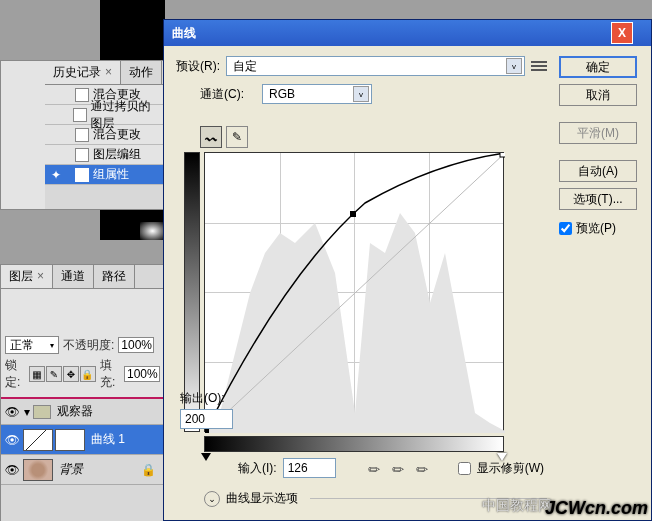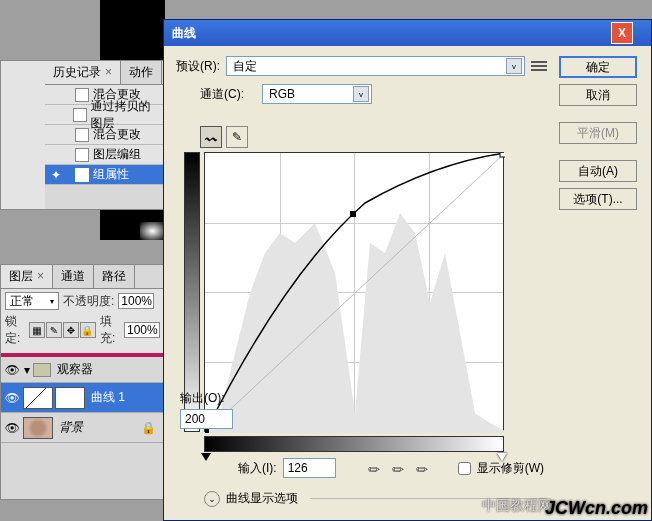--- a/index.html
+++ b/index.html
@@ -13,21 +13,21 @@
 .tab.active { background: #e4e4e4; }
 .tab .x { margin-left: 4px; color: #666; }
 .hist-list { background: #e4e4e4; }
 .hist-item { display: flex; align-items: center; padding: 2px 4px; border-bottom: 1px solid #bbb; height: 20px; }
 .hist-item.selected { background: #3875d7; color: #fff; }
 .hist-item .hi-icon { width: 14px; height: 14px; border: 1px solid #888; margin: 0 4px 0 12px; background: #fff; flex-shrink: 0; }
 .hist-item.selected .hi-icon { border-color: #fff; }
 .hist-item .brush { width: 14px; display: flex; justify-content: center; }
 .empty-rows { height: 24px; background: #d8d8d8; }
 .layers-panel { left: 0; top: 264px; width: 165px; }
-.layers-ctrls { padding: 3px 4px; border-bottom: 4px solid #be185d; }
+.layers-ctrls { padding: 3px 4px; border-bottom: 2px solid #be185d; margin-top: 44px; }
 .lc-row { display: flex; align-items: center; gap: 4px; margin-bottom: 3px; }
 .lc-sel { border: 1px solid #888; background: #fff; padding: 1px 4px; width: 54px; height: 18px; display: flex; align-items: center; justify-content: space-between; }
 .lc-label { color: #333; }
 .lc-input { border: 1px solid #888; background: #fff; width: 36px; height: 16px; padding: 0 2px; }
 .lc-icons { display: flex; gap: 1px; }
 .lock-icon { width: 16px; height: 16px; border: 1px solid #888; background: #ddd; display: flex; align-items: center; justify-content: center; font-size: 10px; }
 .layer-list { background: #d8d8d8; }
 .layer-row { display: flex; align-items: center; border-bottom: 1px solid #aaa; padding: 2px; height: 26px; }
 .eye { width: 18px; height: 18px; display: flex; align-items: center; justify-content: center; }
 .group-arrow { width: 12px; text-align: center; }
@@ -246,20 +246,24 @@
       </div>
     </div>
     <div class="dlg-right">
       <div class="btn default">确定</div>
       <div class="btn">取消</div>
       <div style="height:10px"></div>
       <div class="btn disabled">平滑(M)</div>
       <div style="height:10px"></div>
       <div class="btn">自动(A)</div>
       <div class="btn">选项(T)...</div>
+      <div class="chk-row">
+        <input type="checkbox" checked="" style="">
+        <span>预览(P)</span>
+      </div>
     </div>
   </div>
   <div class="output-block">
     <div>输出(O):</div>
     <input class="io-input" style="margin-top: 2px;" value="200">
   </div>
 </div>
 
 <div class="watermark2">中国教程网</div>
 <div class="watermark">JCWcn.com</div>

